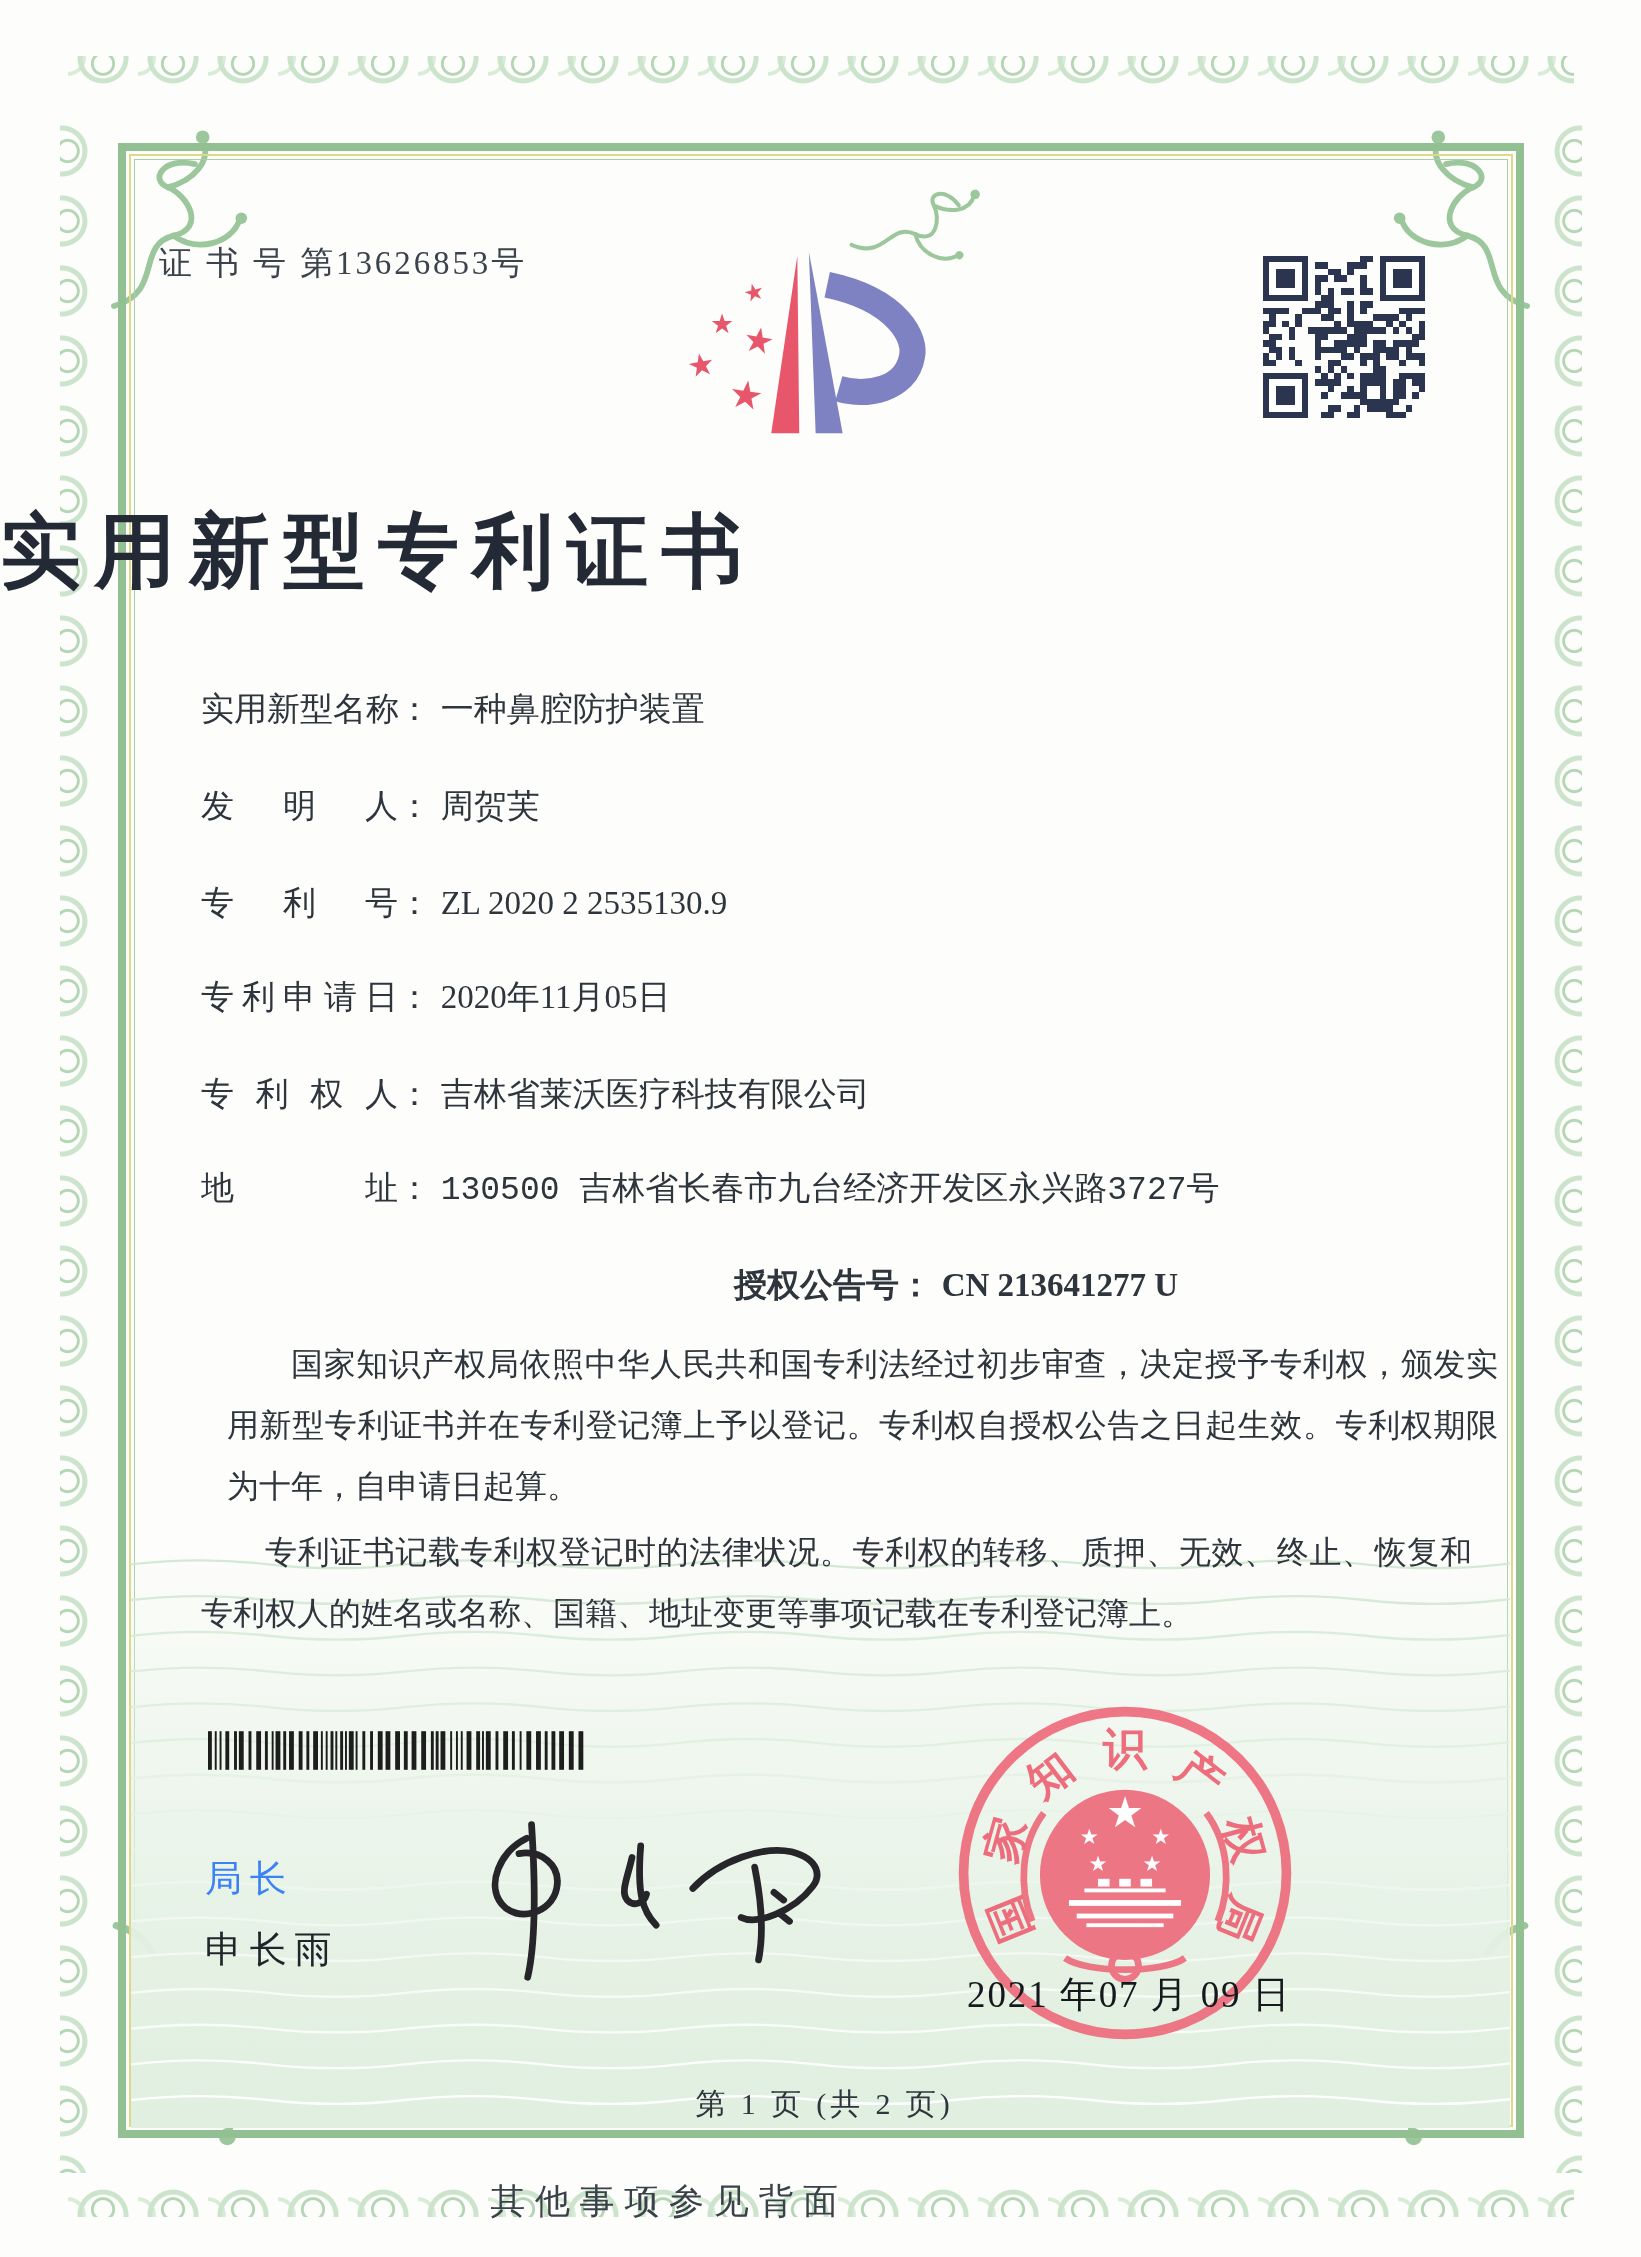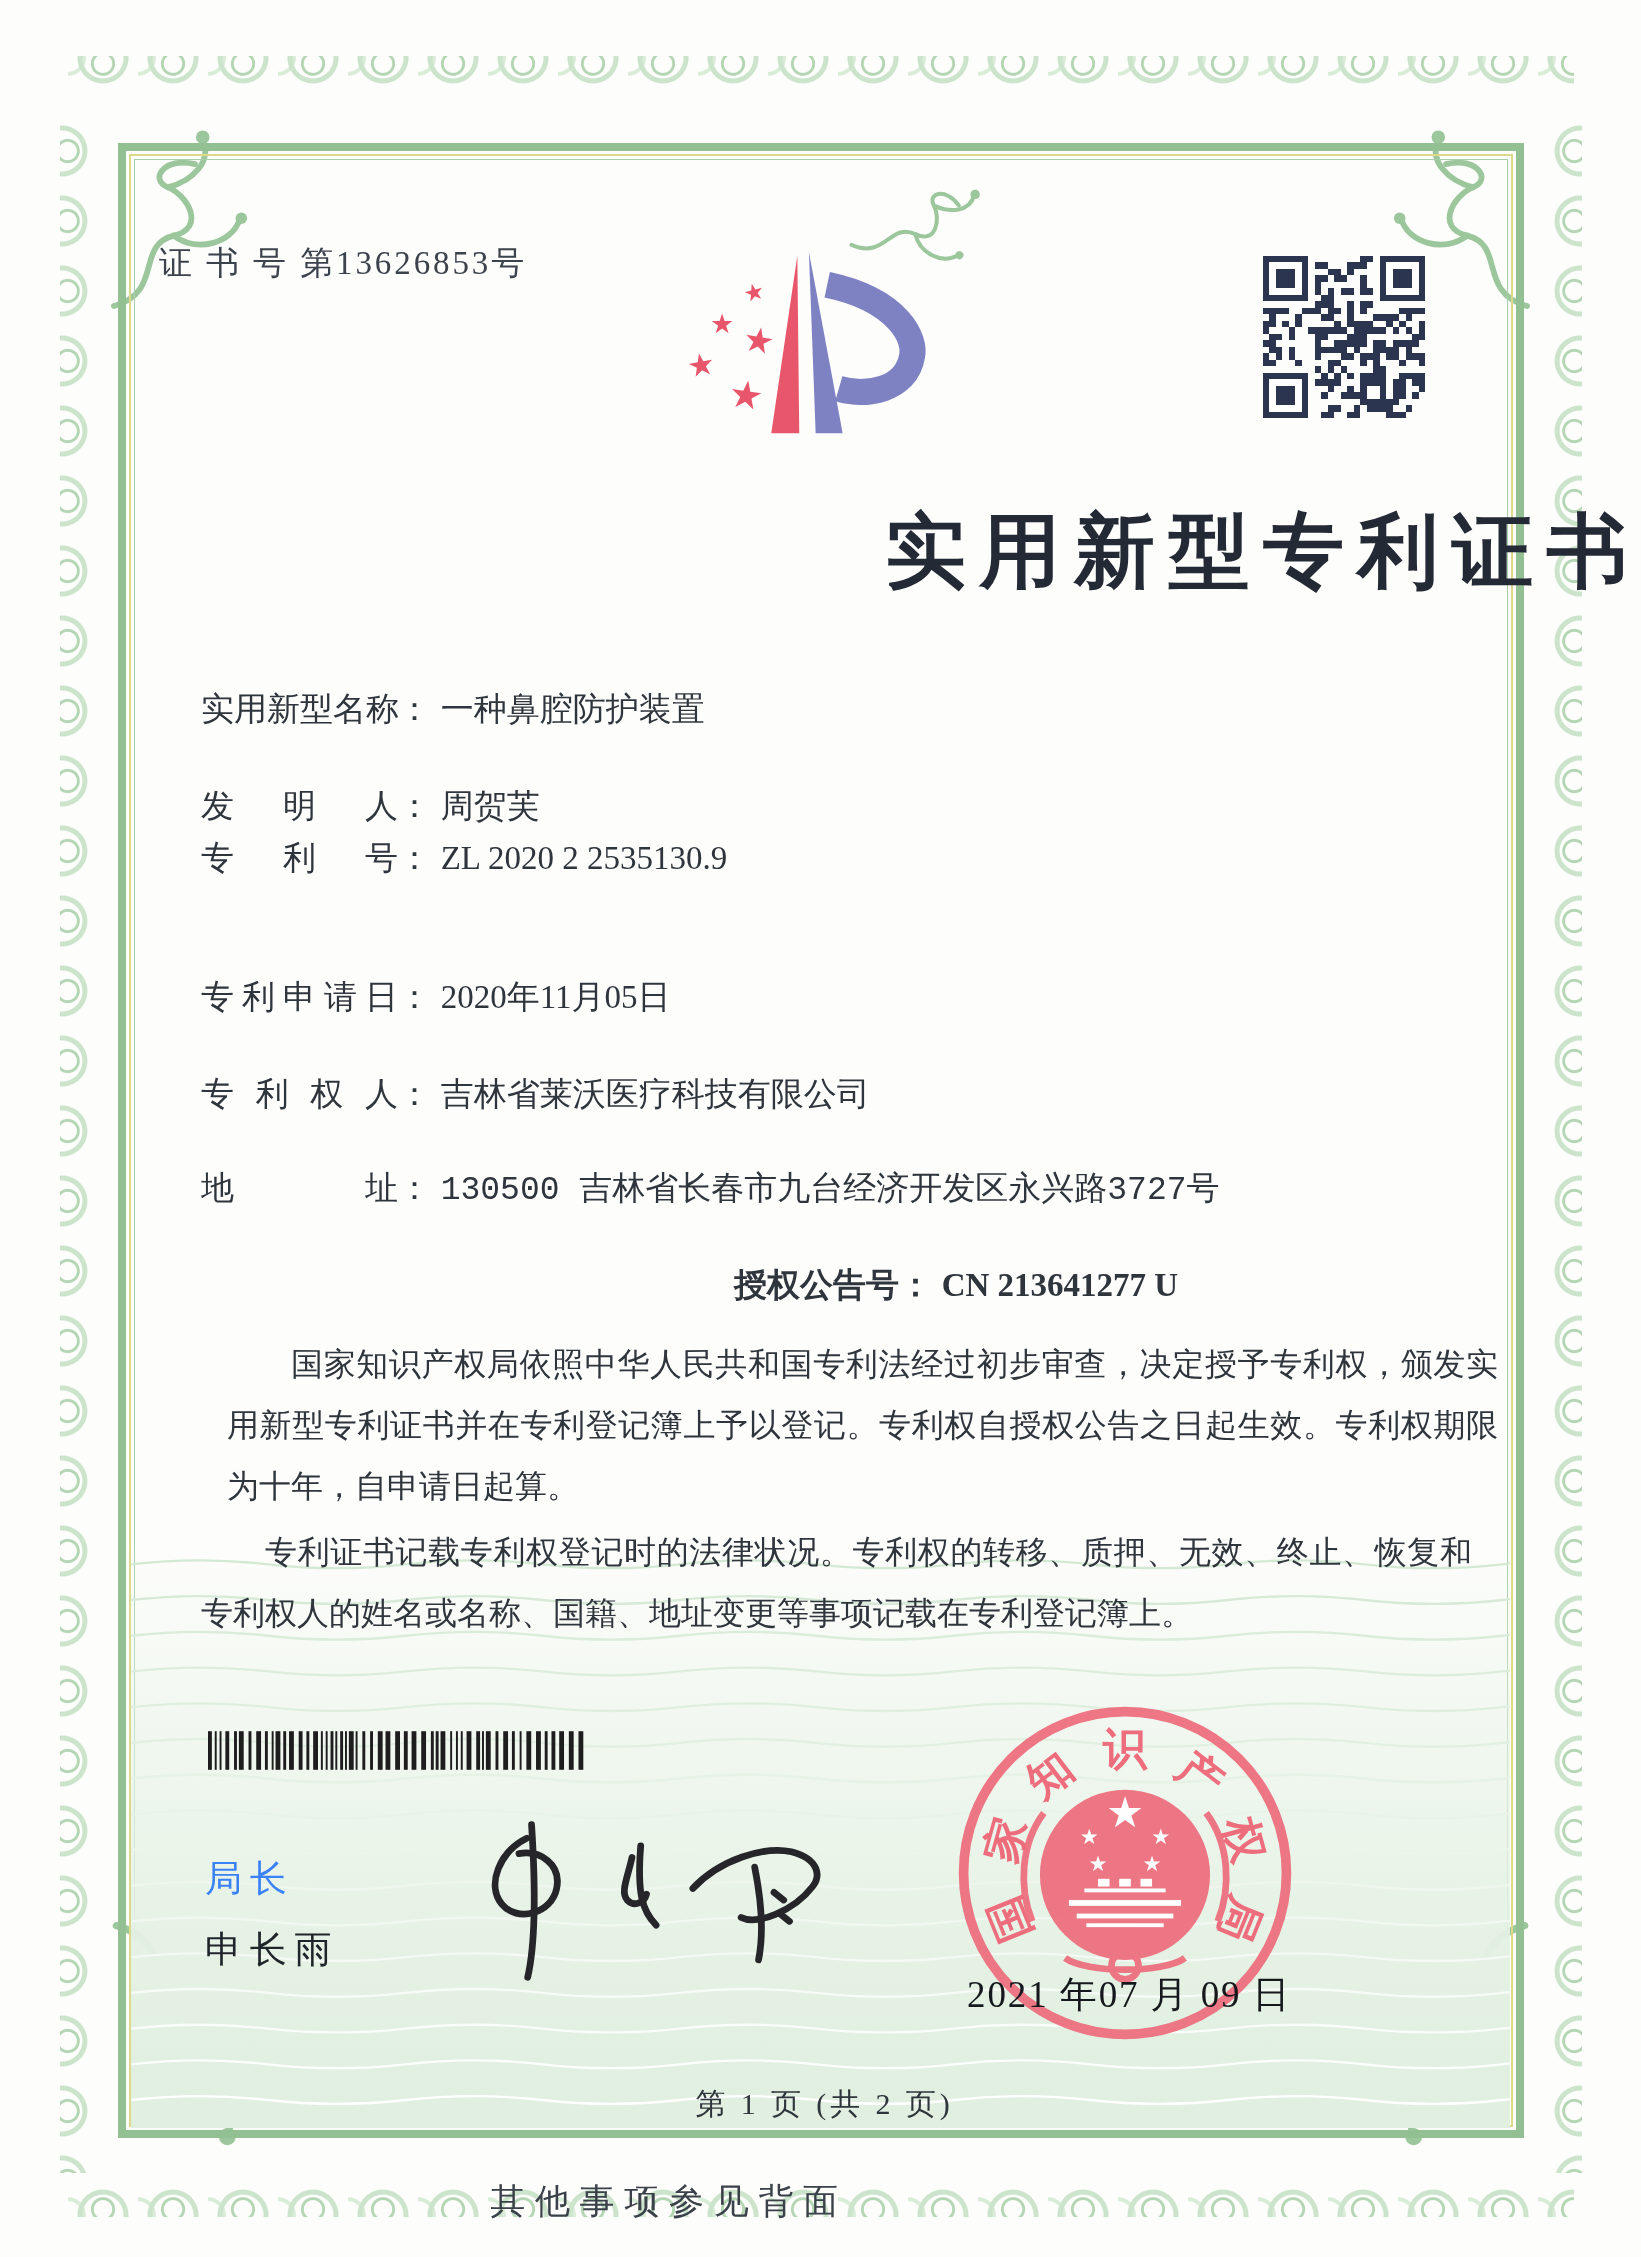--- a/index.html
+++ b/index.html
@@ -36,21 +36,21 @@
   .frame{
     left:118px;top:143px;width:1406px;height:1995px;
     border:8.7px solid #93c093;box-sizing:border-box;
   }
   .frame-inner{position:absolute;inset:2.9px;border:2.9px solid #ddd98b;}
   .frame-inner2{position:absolute;inset:2.9px;border:1.9px solid #a9cfa9;}
 
   
   .cert-no{left:159px;top:241px;font-size:33px;letter-spacing:2.9px;color:#3c434d;}
   .title{
-    left:0;top:498px;width:1641px;text-align:right;
+    left:0;top:498px;width:1641px;text-align:left;
     font-size:81px;font-weight:700;letter-spacing:13.5px;color:#242a35;
   }
   .row{left:201px;font-size:33px;color:#2f353c;white-space:nowrap;}
   .lbl{display:inline-block;width:197px;text-align:justify;text-align-last:justify;vertical-align:bottom;}
   .colon{display:inline-block;}
   .val{margin-left:9.7px;}
   .para{
     left:201px;width:1271px;font-size:32px;line-height:61px;
     color:#2f353c;text-align:justify;text-indent:2em;
   }
@@ -372,21 +372,21 @@
   </svg>
 
 <div class="abs title">实用新型专利证书</div>
 
 <div class="abs row" style="top:687px;">
   <span class="lbl">实用新型名称</span><span class="colon">：</span><span class="val">一种鼻腔防护装置</span>
 </div>
 <div class="abs row" style="top:784px;">
   <span class="lbl">发明人</span><span class="colon">：</span><span class="val">周贺芙</span>
 </div>
-<div class="abs row" style="top:836px;">
+<div class="abs row" style="top:881px;">
   <span class="lbl">专利号</span><span class="colon">：</span><span class="val">ZL 2020 2 2535130.9</span>
 </div>
 <div class="abs row" style="top:975px;">
   <span class="lbl">专利申请日</span><span class="colon">：</span><span class="val">2020年11月05日</span>
 </div>
 <div class="abs row" style="top:1072px;">
   <span class="lbl">专利权人</span><span class="colon">：</span><span class="val">吉林省莱沃医疗科技有限公司</span>
 </div>
 <div class="abs row" style="top:1166px;font-family:Liberation Mono, monospace;">
   <span class="lbl">地址</span><span class="colon">：</span><span class="val">130500 吉林省长春市九台经济开发区永兴路3727号</span>

